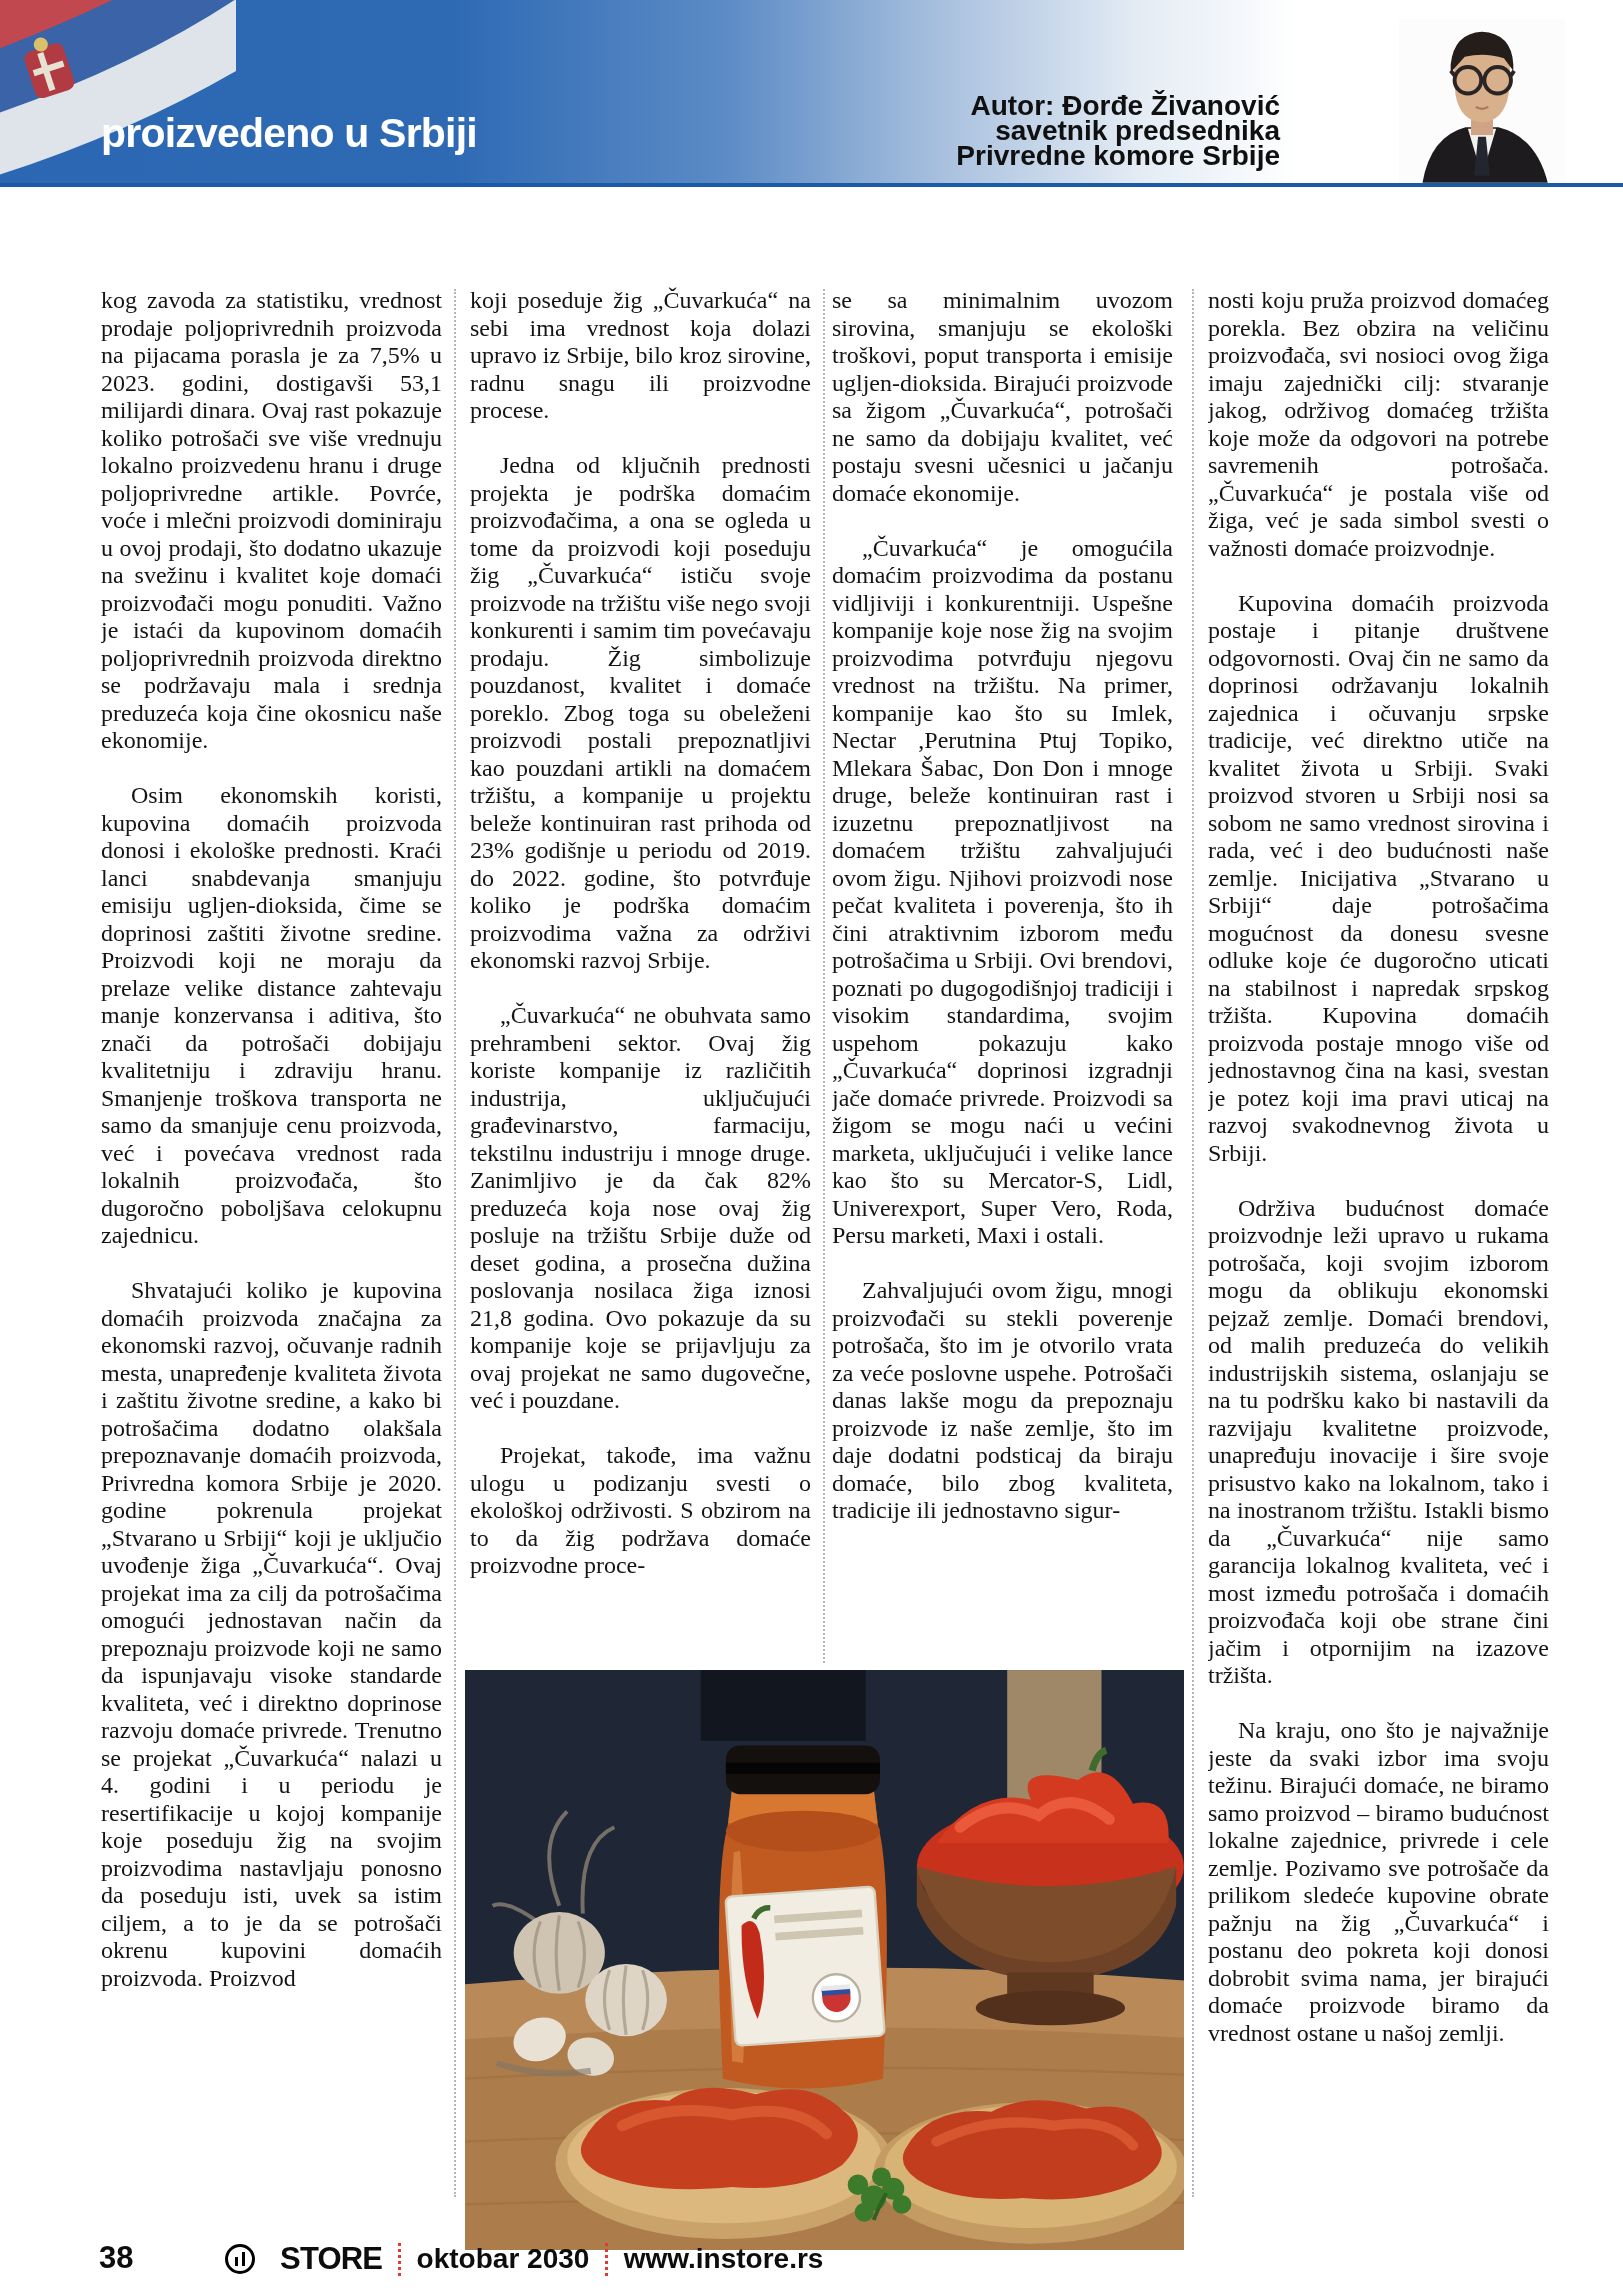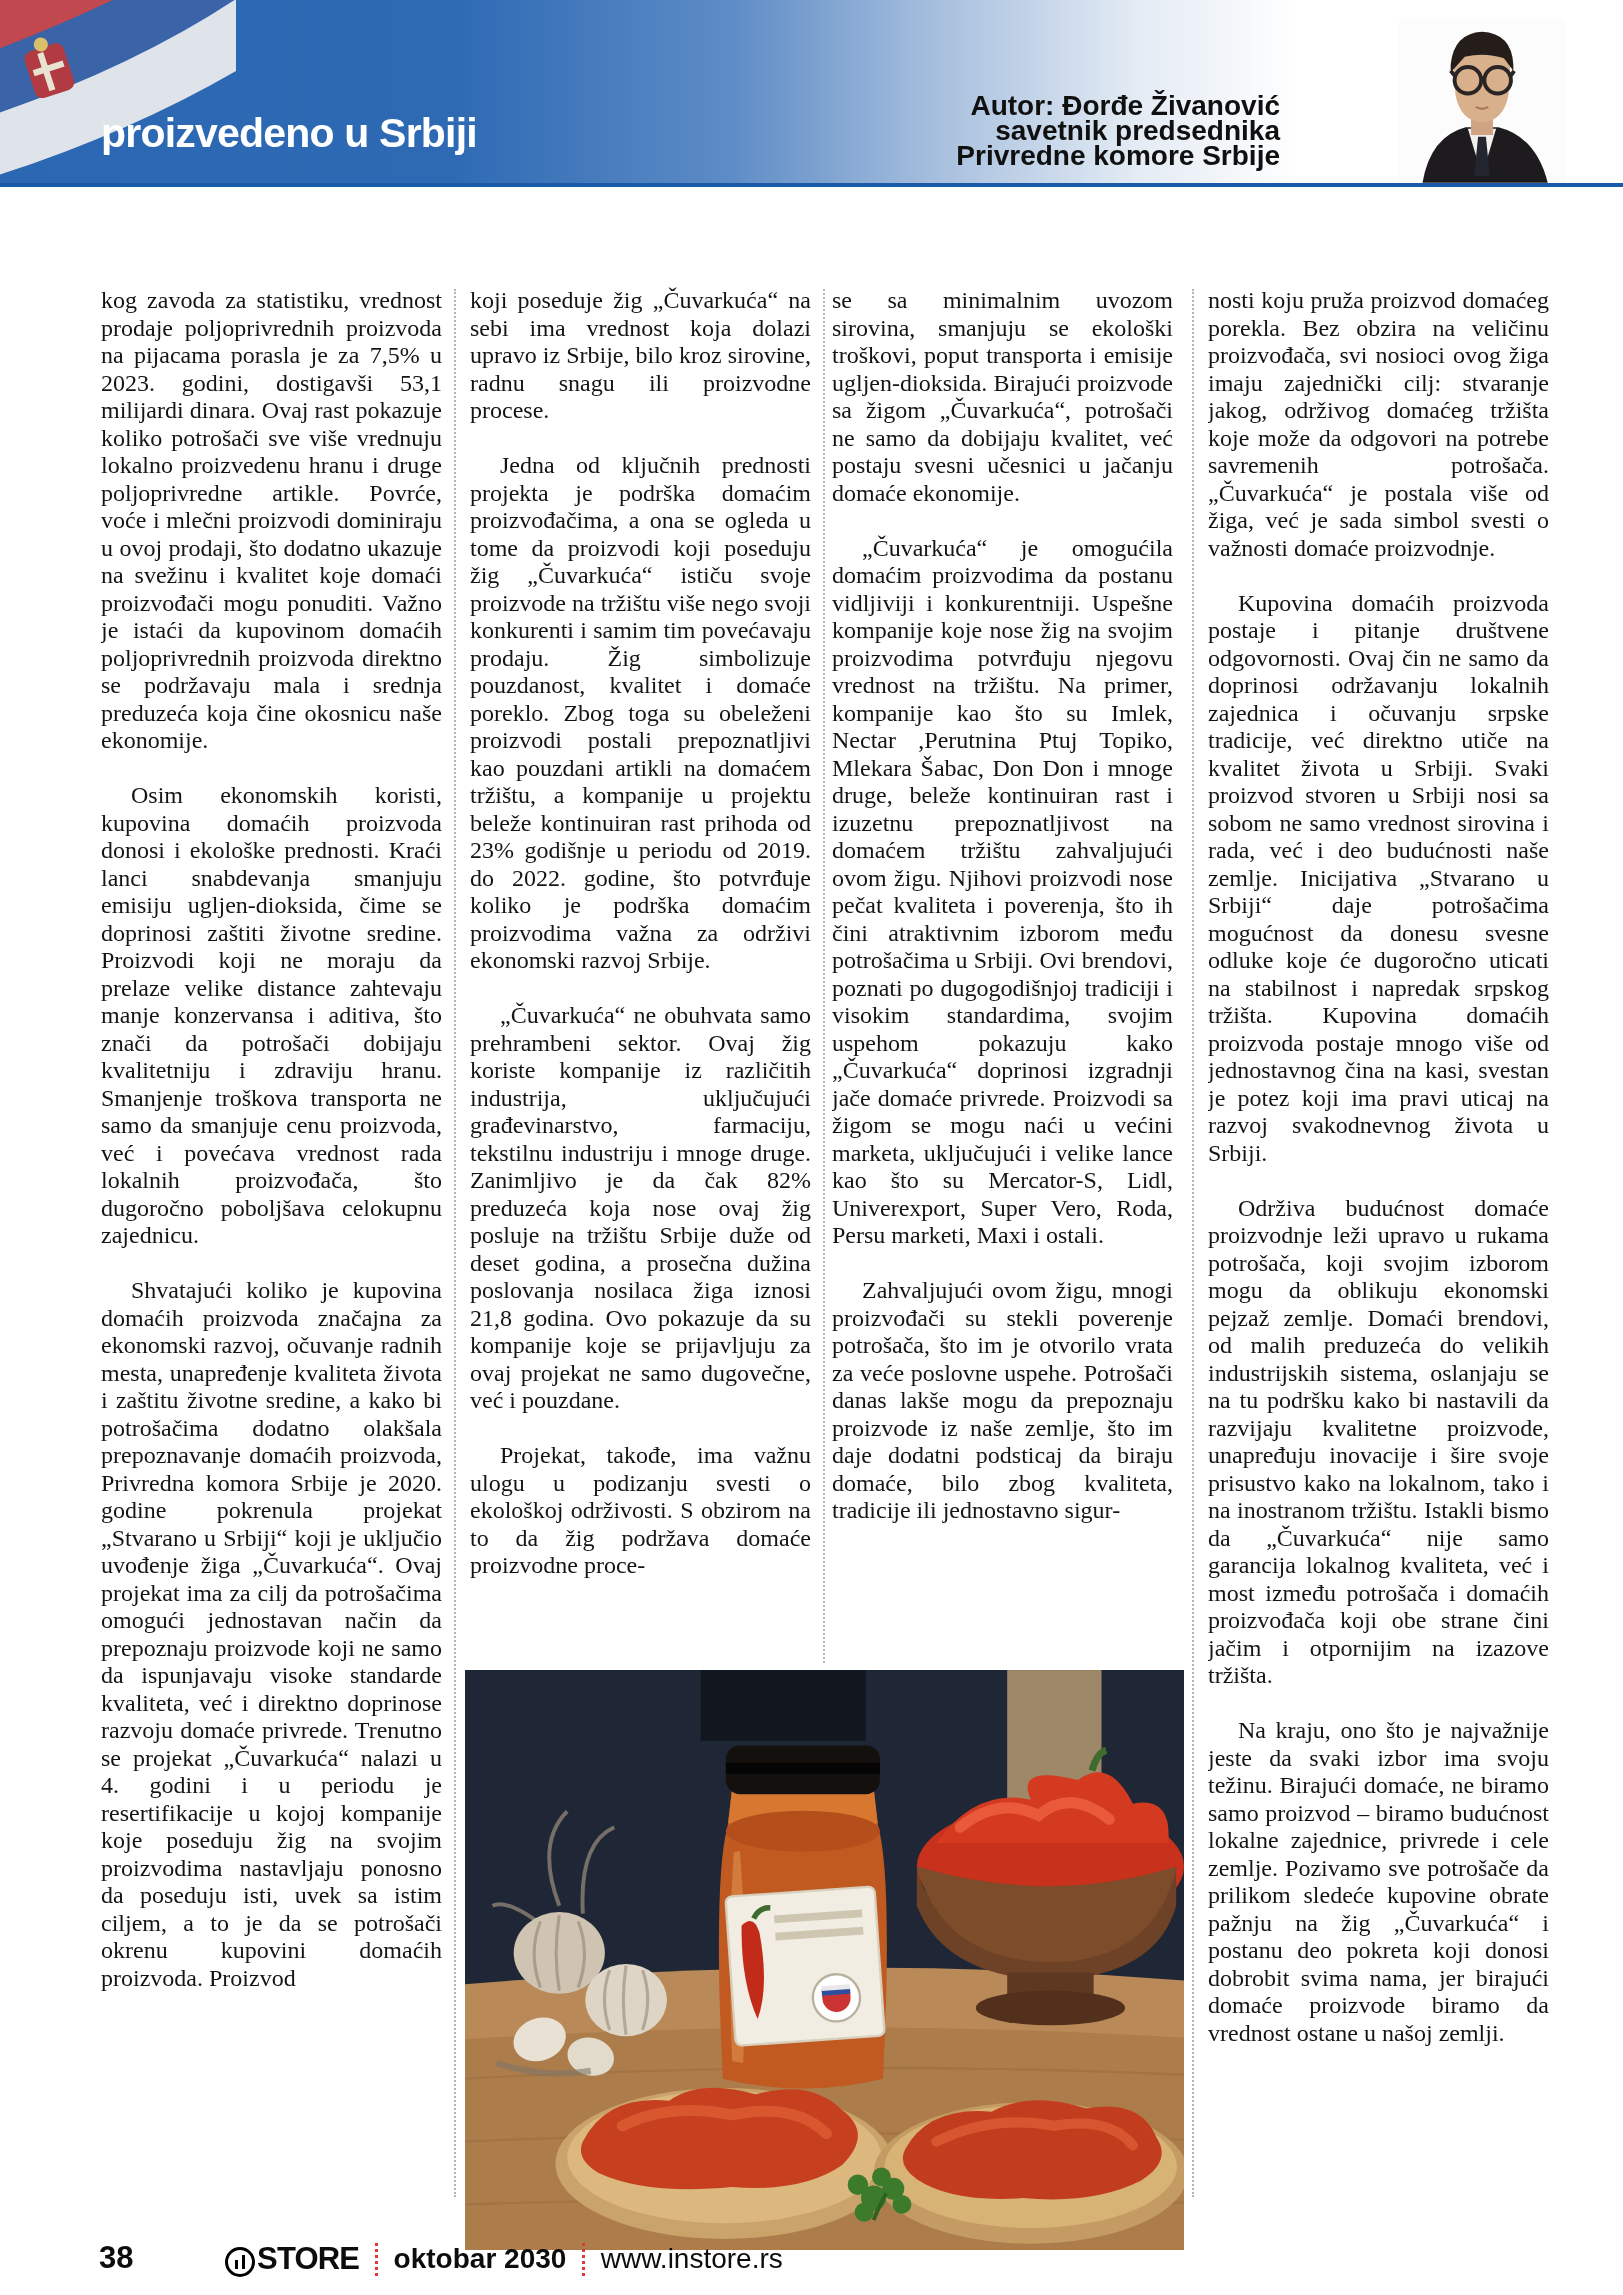--- a/index.html
+++ b/index.html
@@ -30,31 +30,31 @@
   #sep1{left:454px;height:1908px;}
   #sep2{left:823px;height:1374px;}
   #sep3{left:1192px;height:1908px;}
   
   .photo{position:absolute;left:465px;top:1670px;width:719px;height:580px;overflow:hidden;}
   
   .footer{position:absolute;left:0;top:2237px;width:1623px;height:47px;
           font-family:"Liberation Sans", sans-serif;color:#0d0d0d;}
   .pageno{position:absolute;left:99px;top:3.1px;font-size:31px;font-weight:800;}
   .fline{position:absolute;left:225px;top:0;display:flex;align-items:center;gap:15.7px;height:44px;}
-  .brand{display:flex;align-items:flex-end;gap:2px;}
+  .brand{display:flex;align-items:center;gap:25px;}
   .logo-circle{width:30px;height:30px;border:3.1px solid #000;border-radius:50%;
                display:flex;align-items:center;justify-content:center;box-sizing:border-box;}
   .logo-circle .bars{display:flex;gap:3.1px;align-items:flex-end;height:14px;}
   .logo-circle .bars i{display:block;width:3.9px;background:#000;}
   .logo-circle .bars i:nth-child(1){height:9.4px;}
   .logo-circle .bars i:nth-child(2){height:14px;}
   .brand-name{font-size:31px;font-weight:900;letter-spacing:-0.8px;}
   .rsep{height:33px;border-left:3.9px dotted #df3a36;}
   .issue{font-size:28px;font-weight:700;}
-  .site{font-size:28px;font-weight:400;}
+  .site{font-size:28px;font-weight:700;}
 </style>
 </head>
 <body>
 
 <div class="page">
 
   <div class="band">
     <svg class="flag" width="236" height="183" viewBox="0 0 300 233">
       <g transform="rotate(-24 40 60)">
         <path d="M-80,-40 L330,-40 L330,30 Q180,60 -80,40 Z" fill="#c0484e"></path>

